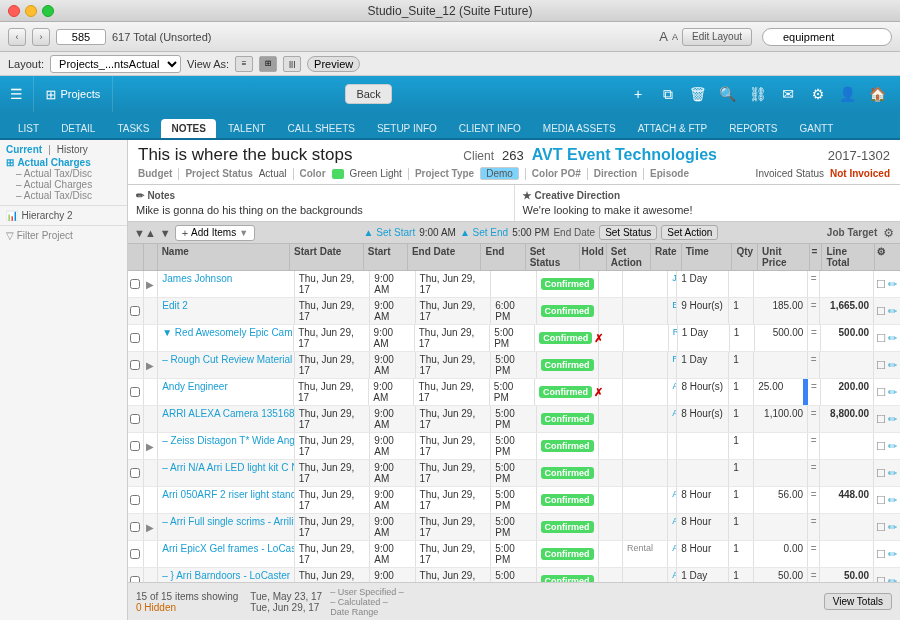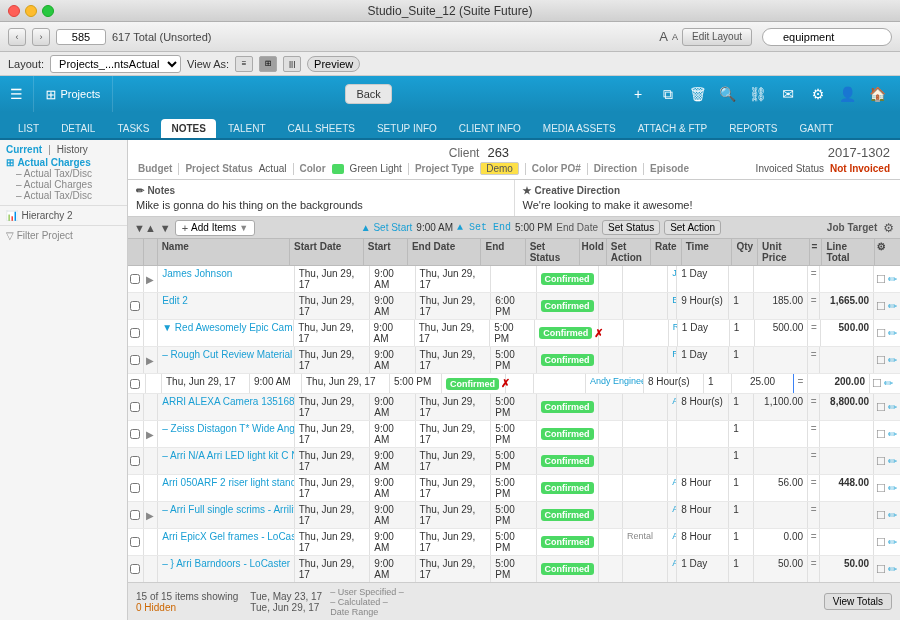--- a/index.html
+++ b/index.html
@@ -155,36 +155,38 @@
         <span>▽</span>
         <span>Filter Project</span>
       </div>
     </div>
   </div>
 
   <div style="flex:1;overflow:hidden;display:flex;flex-direction:column;">
 
     <div style="background:#fff;border-bottom:1px solid #ccc;padding:5px 10px 0;">
       <div style="display:flex;align-items:baseline;gap:8px;margin-bottom:2px;">
+        <span style="font-size:17px;font-weight:300;color:#222;">This is where the buck stops</span>
         <span style="font-size:12px;color:#666;margin-left:auto;">Client</span>
         <span style="font-size:13px;color:#333;">263</span>
+        <span style="font-size:16px;font-weight:600;color:#1a9fd4;">AVT Event Technologies</span>
         <span style="font-size:13px;color:#555;margin-left:auto;">2017-1302</span>
       </div>
       <div style="display:flex;align-items:center;gap:6px;font-size:10px;color:#555;padding-bottom:4px;flex-wrap:wrap;">
         <span style="color:#888;font-weight:600;">Budget</span>
         <span style="width:1px;height:12px;background:#ccc;display:inline-block;"></span>
         <span style="color:#888;font-weight:600;">Project Status</span>
         <span>Actual</span>
         <span style="width:1px;height:12px;background:#ccc;display:inline-block;"></span>
         <span style="color:#888;font-weight:600;">Color</span>
         <span style="display:inline-block;width:12px;height:10px;background:#4cd964;border-radius:2px;"></span>
         <span>Green Light</span>
         <span style="width:1px;height:12px;background:#ccc;display:inline-block;"></span>
         <span style="color:#888;font-weight:600;">Project Type</span>
-        <span style="background:#fde047;border:1px solid #ccc;border-radius:2px;padding:0 5px;">Demo</span>
+        <span style="background:#7dd3fc;border:1px solid #ccc;border-radius:2px;padding:0 5px;">Demo</span>
         <span style="width:1px;height:12px;background:#ccc;display:inline-block;"></span>
         <span style="color:#888;font-weight:600;">Color PO#</span>
         <span style="width:1px;height:12px;background:#ccc;display:inline-block;"></span>
         <span style="color:#888;font-weight:600;">Direction</span>
         <span style="width:1px;height:12px;background:#ccc;display:inline-block;"></span>
         <span style="color:#888;font-weight:600;">Episode</span>
         <span style="margin-left:auto;">Invoiced Status</span>
         <span style="color:#cc3300;font-weight:600;">Not Invoiced</span>
       </div>
     </div>
@@ -210,21 +212,21 @@
       <span style="font-size:11px;color:#555;cursor:pointer;">▼▲</span>
       <span style="font-size:11px;color:#555;cursor:pointer;">▼</span>
       <div style="background:#fff;border:1px solid #aaa;border-radius:3px;display:flex;align-items:center;gap:3px;padding:1px 6px;cursor:pointer;">
         <span style="color:#555;">+</span>
         <span style="font-size:10px;">Add Items</span>
         <span style="font-size:9px;color:#888;">▼</span>
       </div>
       <div style="flex:1;"></div>
       <span style="color:#1a9fd4;font-size:10px;cursor:pointer;">▲ Set Start</span>
       <span style="font-size:10px;color:#333;">9:00 AM</span>
-      <span style="color:#1a9fd4;font-size:10px;cursor:pointer;font-family:Liberation Mono, monospace;">▲ Set End</span>
+      <span style="color:#1a9fd4;font-size:10px;cursor:pointer;">▲ Set End</span>
       <span style="font-size:10px;color:#333;">5:00 PM</span>
       <span style="font-size:10px;color:#555;">End Date</span>
       <div style="background:#e0e0e0;border:1px solid #aaa;border-radius:3px;padding:1px 5px;font-size:10px;cursor:pointer;">Set Status</div>
       <div style="background:#e0e0e0;border:1px solid #aaa;border-radius:3px;padding:1px 5px;font-size:10px;cursor:pointer;">Set Action</div>
       <div style="flex:1;"></div>
       <span style="font-size:10px;font-weight:600;color:#555;margin-right:2px;">Job Target</span>
       <span style="font-size:12px;cursor:pointer;color:#555;">⚙</span>
     </div>
 
     <div style="display:flex;background:#d0d0d0;border-bottom:1px solid #bbb;flex-shrink:0;font-size:10px;font-weight:600;color:#444;">
@@ -366,34 +368,35 @@
         <span style="cursor:pointer;color:#1a9fd4;font-size:11px;">✏</span>
       </div>
     </div>
           <div style="display: flex; align-items: stretch; border-bottom: 1px solid rgb(232, 232, 232); min-height: 20px; background: rgb(255, 255, 255); font-size: 10px;">
       <div style="width:18px;border-right:1px solid #e0e0e0;padding:2px 2px;display:flex;align-items:center;">
         <input type="checkbox" style="width: 10px; height: 10px;">
       </div>
       <div style="width:16px;border-right:1px solid #e0e0e0;padding:2px 2px;display:flex;align-items:center;color:#888;">
         
       </div>
+      <div style="width:160px;border-right:1px solid #e0e0e0;padding:2px 4px;overflow:hidden;white-space:nowrap;color:#1a9fd4;">Andy Engineer</div>
       <div style="width:88px;border-right:1px solid #e0e0e0;padding:2px 4px;color:#333;">Thu, Jun 29, 17</div>
       <div style="width:52px;border-right:1px solid #e0e0e0;padding:2px 4px;color:#333;">9:00 AM</div>
       <div style="width:88px;border-right:1px solid #e0e0e0;padding:2px 4px;color:#333;">Thu, Jun 29, 17</div>
       <div style="width:52px;border-right:1px solid #e0e0e0;padding:2px 4px;color:#333;">5:00 PM</div>
       <div style="width:64px;border-right:1px solid #e0e0e0;padding:2px 4px;display:flex;align-items:center;gap:2px;">
         <span style="background:#4cd964;color:#fff;border-radius:3px;padding:1px 4px;font-size:9px;font-weight:600;white-space:nowrap;">Confirmed</span>
         <span style="color:#cc0000;font-weight:700;font-size:11px;">✗</span>
       </div>
       <div style="width:28px;border-right:1px solid #e0e0e0;padding:2px 2px;"></div>
       <div style="width:52px;border-right:1px solid #e0e0e0;padding:2px 4px;font-size:9px;color:#888;"></div>
       <div style="flex:1;border-right:1px solid #e0e0e0;padding:2px 4px;overflow:hidden;white-space:nowrap;font-size:9px;color:#1a9fd4;">Andy Engineer Hourly</div>
       <div style="width:60px;border-right:1px solid #e0e0e0;padding:2px 4px;color:#333;">8 Hour(s)</div>
       <div style="width:28px;border-right:1px solid #e0e0e0;padding:2px 4px;color:#333;">1</div>
-      <div style="width:62px;border-right:1px solid #3b82f6;padding:2px 4px;color:#333;text-align:center;">25.00</div>
+      <div style="width:62px;border-right:5px solid #3b82f6;padding:2px 4px;color:#333;text-align:left;">25.00</div>
       <div style="width:14px;border-right:1px solid #e0e0e0;padding:2px 1px;color:#888;text-align:center;">=</div>
       <div style="width:62px;border-right:1px solid #e0e0e0;padding:2px 4px;color:#333;text-align:right;font-weight:600;">200.00</div>
       <div style="width:30px;padding:2px 2px;display:flex;align-items:center;gap:2px;">
         <span style="cursor:pointer;color:#888;font-size:11px;">☐</span>
         <span style="cursor:pointer;color:#1a9fd4;font-size:11px;">✏</span>
       </div>
     </div>
           <div style="display: flex; align-items: stretch; border-bottom: 1px solid rgb(232, 232, 232); min-height: 20px; background: rgb(245, 245, 245); font-size: 10px;">
       <div style="width:18px;border-right:1px solid #e0e0e0;padding:2px 2px;display:flex;align-items:center;">
         <input type="checkbox" style="width: 10px; height: 10px;">

